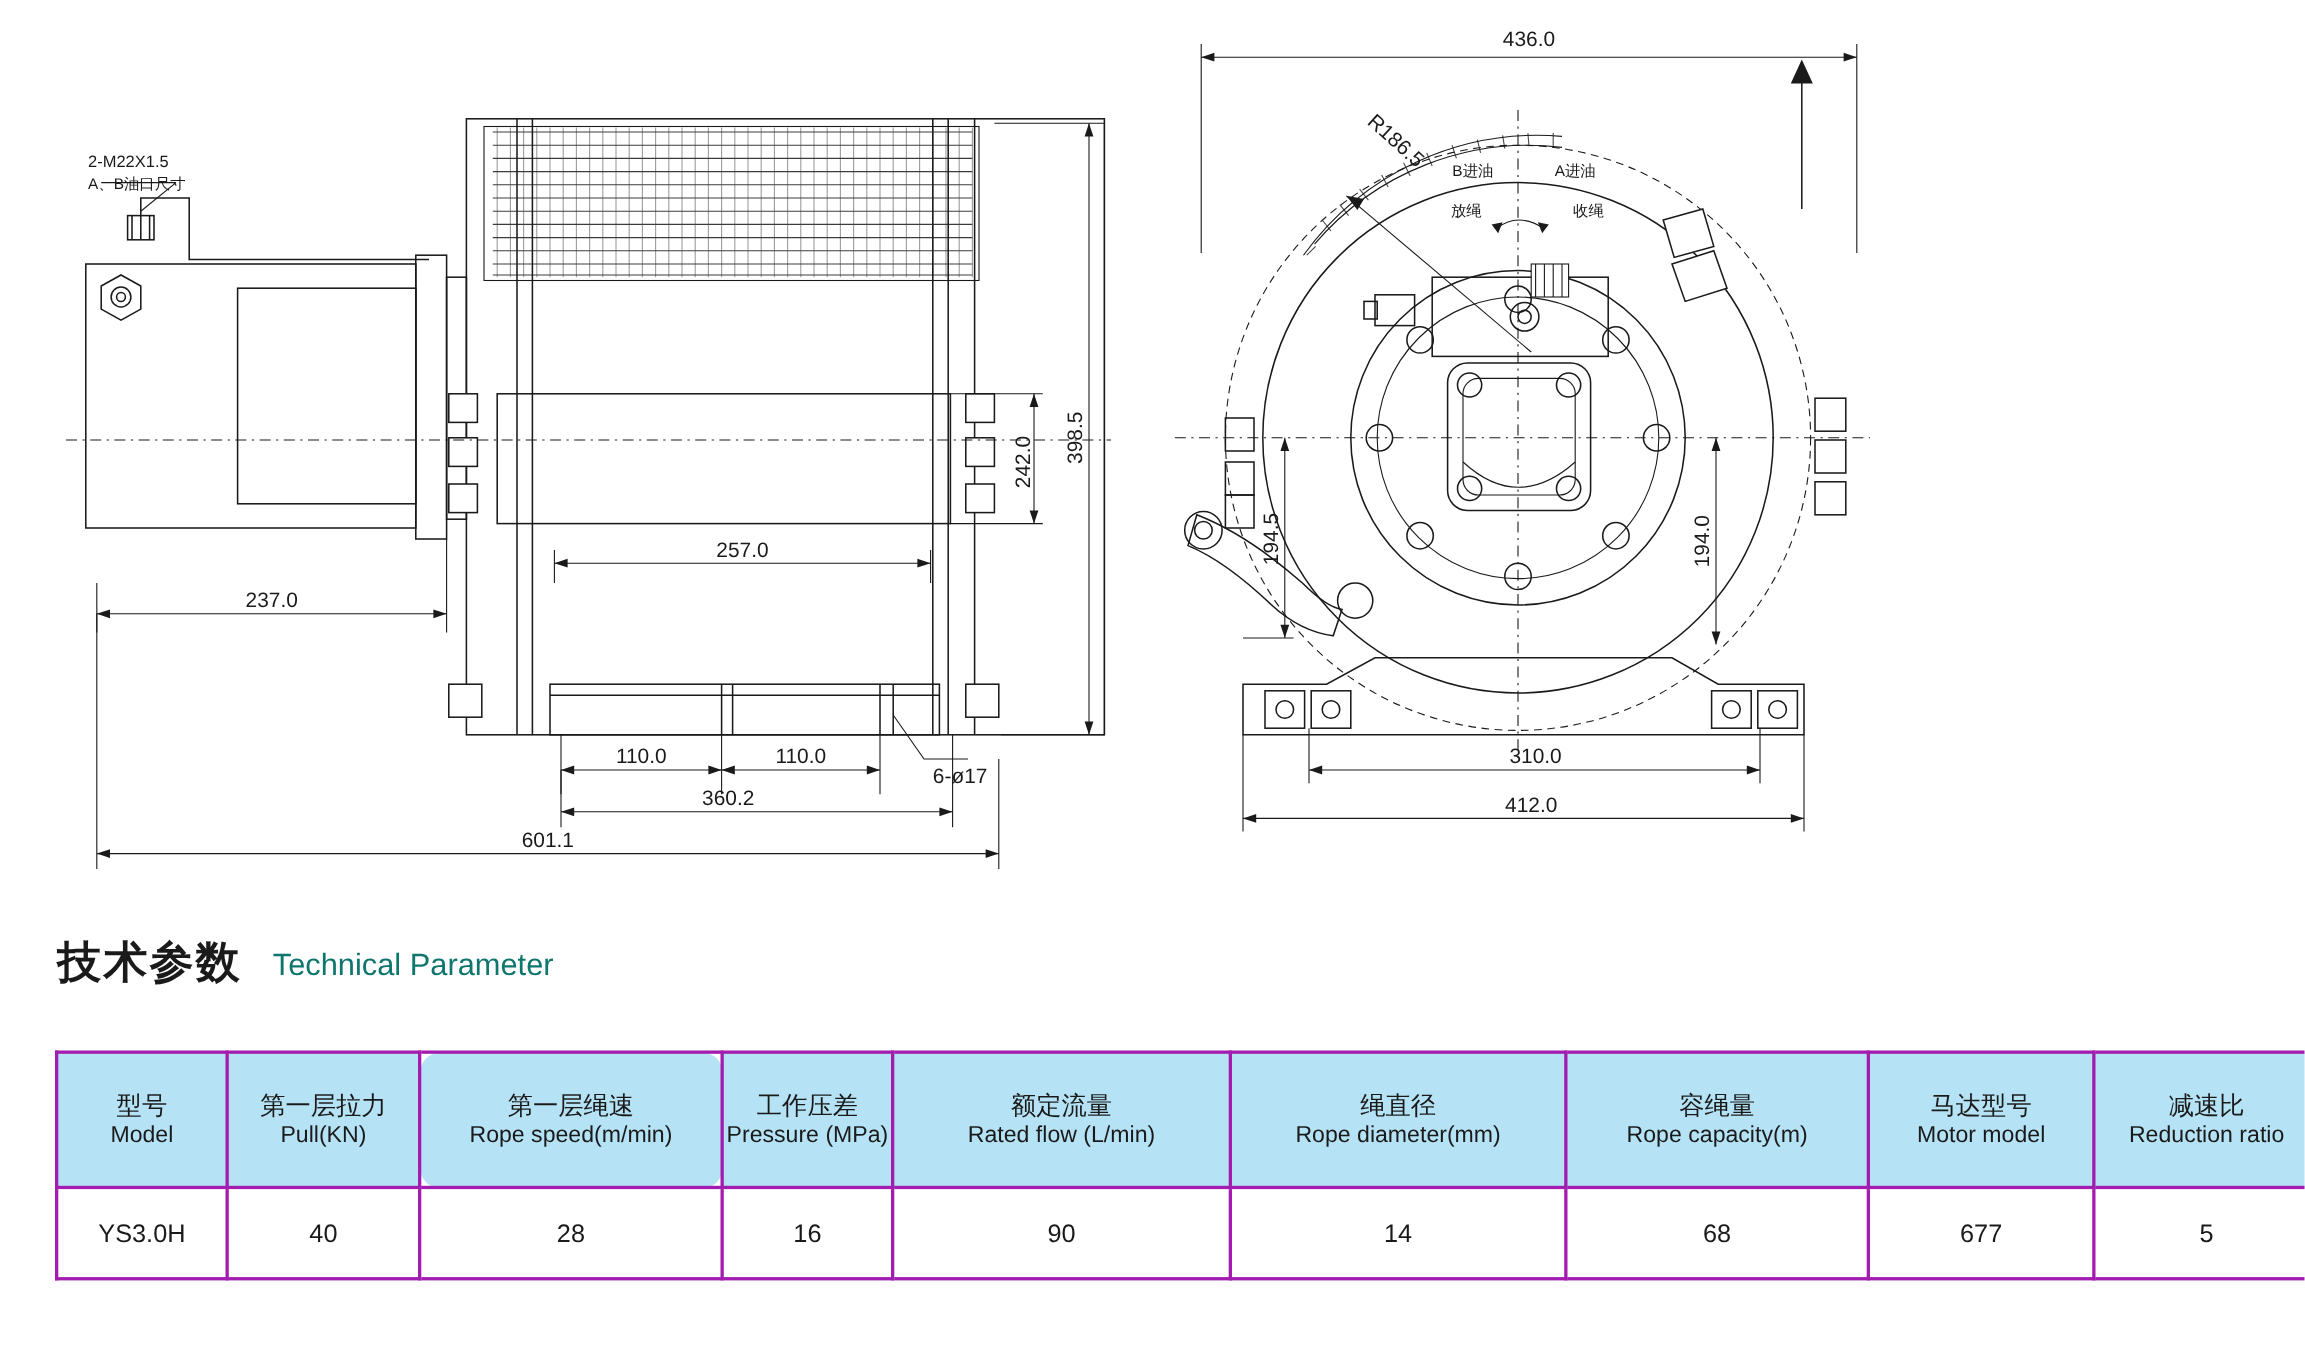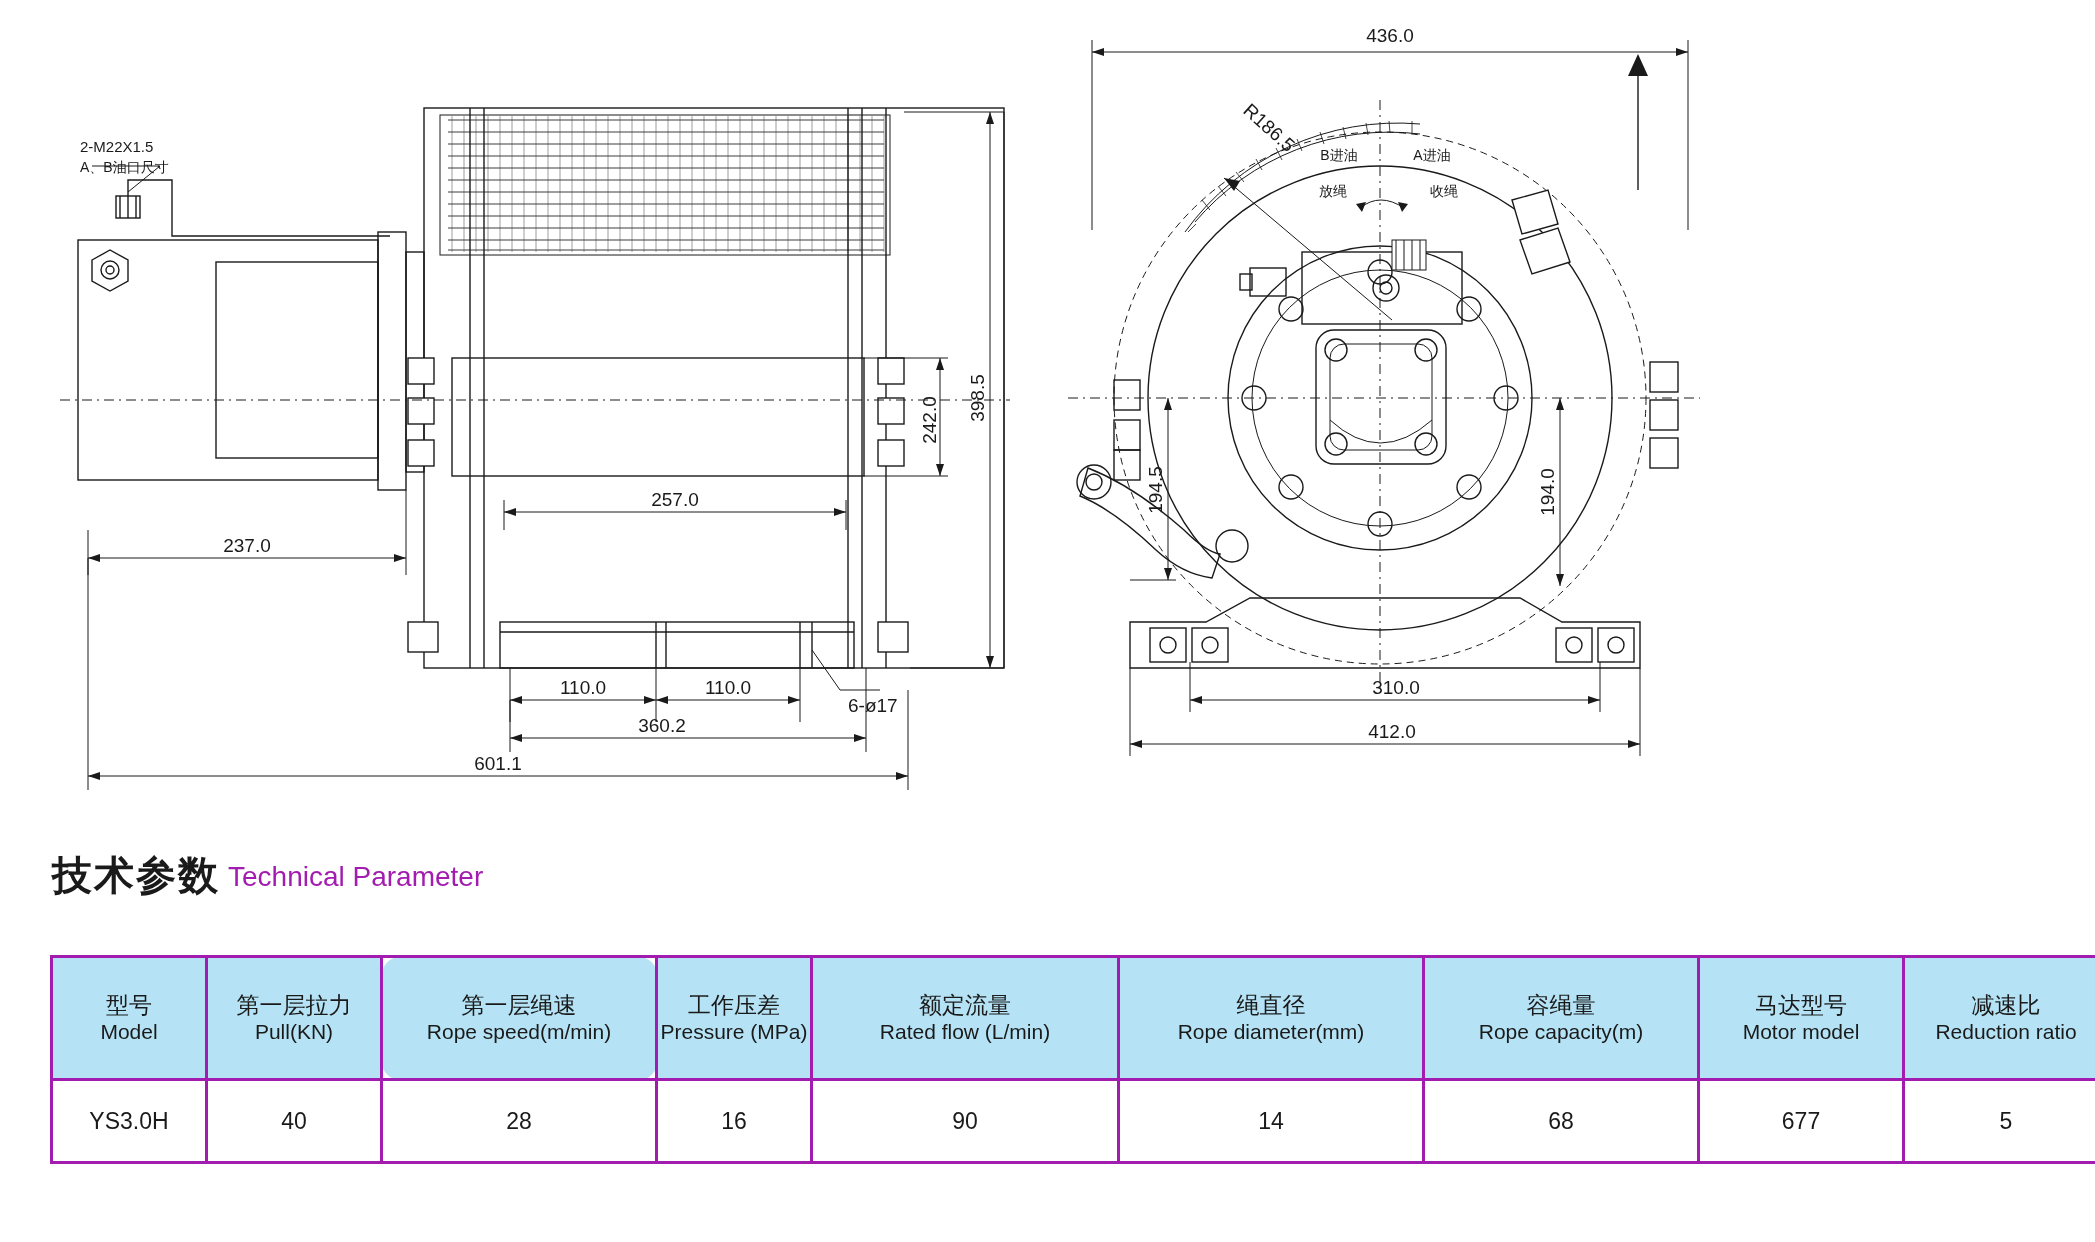--- a/index.html
+++ b/index.html
@@ -32,32 +32,32 @@
     display: block;
   }
 
   
   .heading {
     position: absolute;
     left: 52px;
     top: 855px;
     display: flex;
     align-items: flex-end;
-    gap: 8px;
+    gap: 28px;
   }
   .heading .cn {
     font-size: 40px;
     font-weight: bold;
     color: #1a1a1a;
     letter-spacing: 2px;
     line-height: 1;
   }
   .heading .en {
     font-size: 28px;
-    color: #a21caf;
+    color: #0f766e;
     line-height: 1.1;
     padding-bottom: 2px;
   }
 
   
   .table-wrap {
     position: absolute;
     left: 50px;
     top: 955px;
     width: 1994px;

